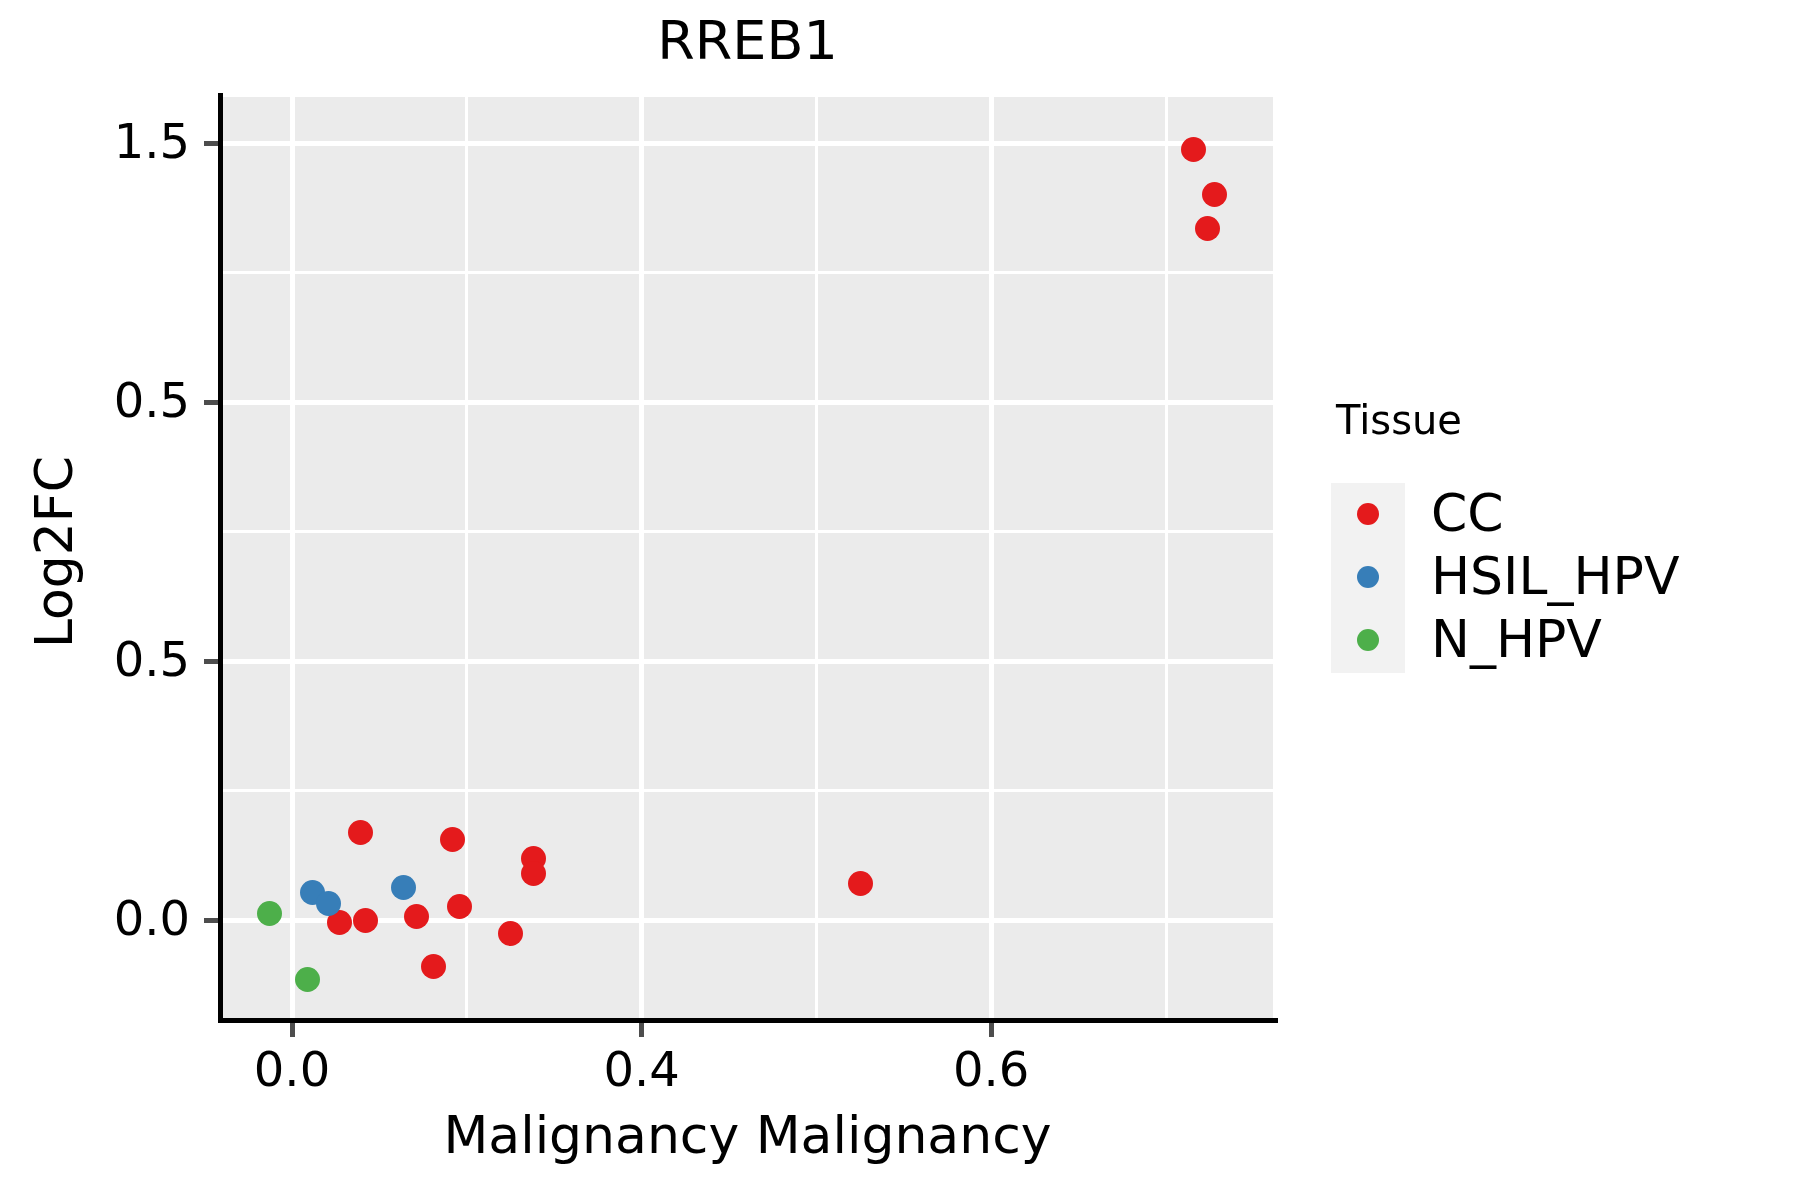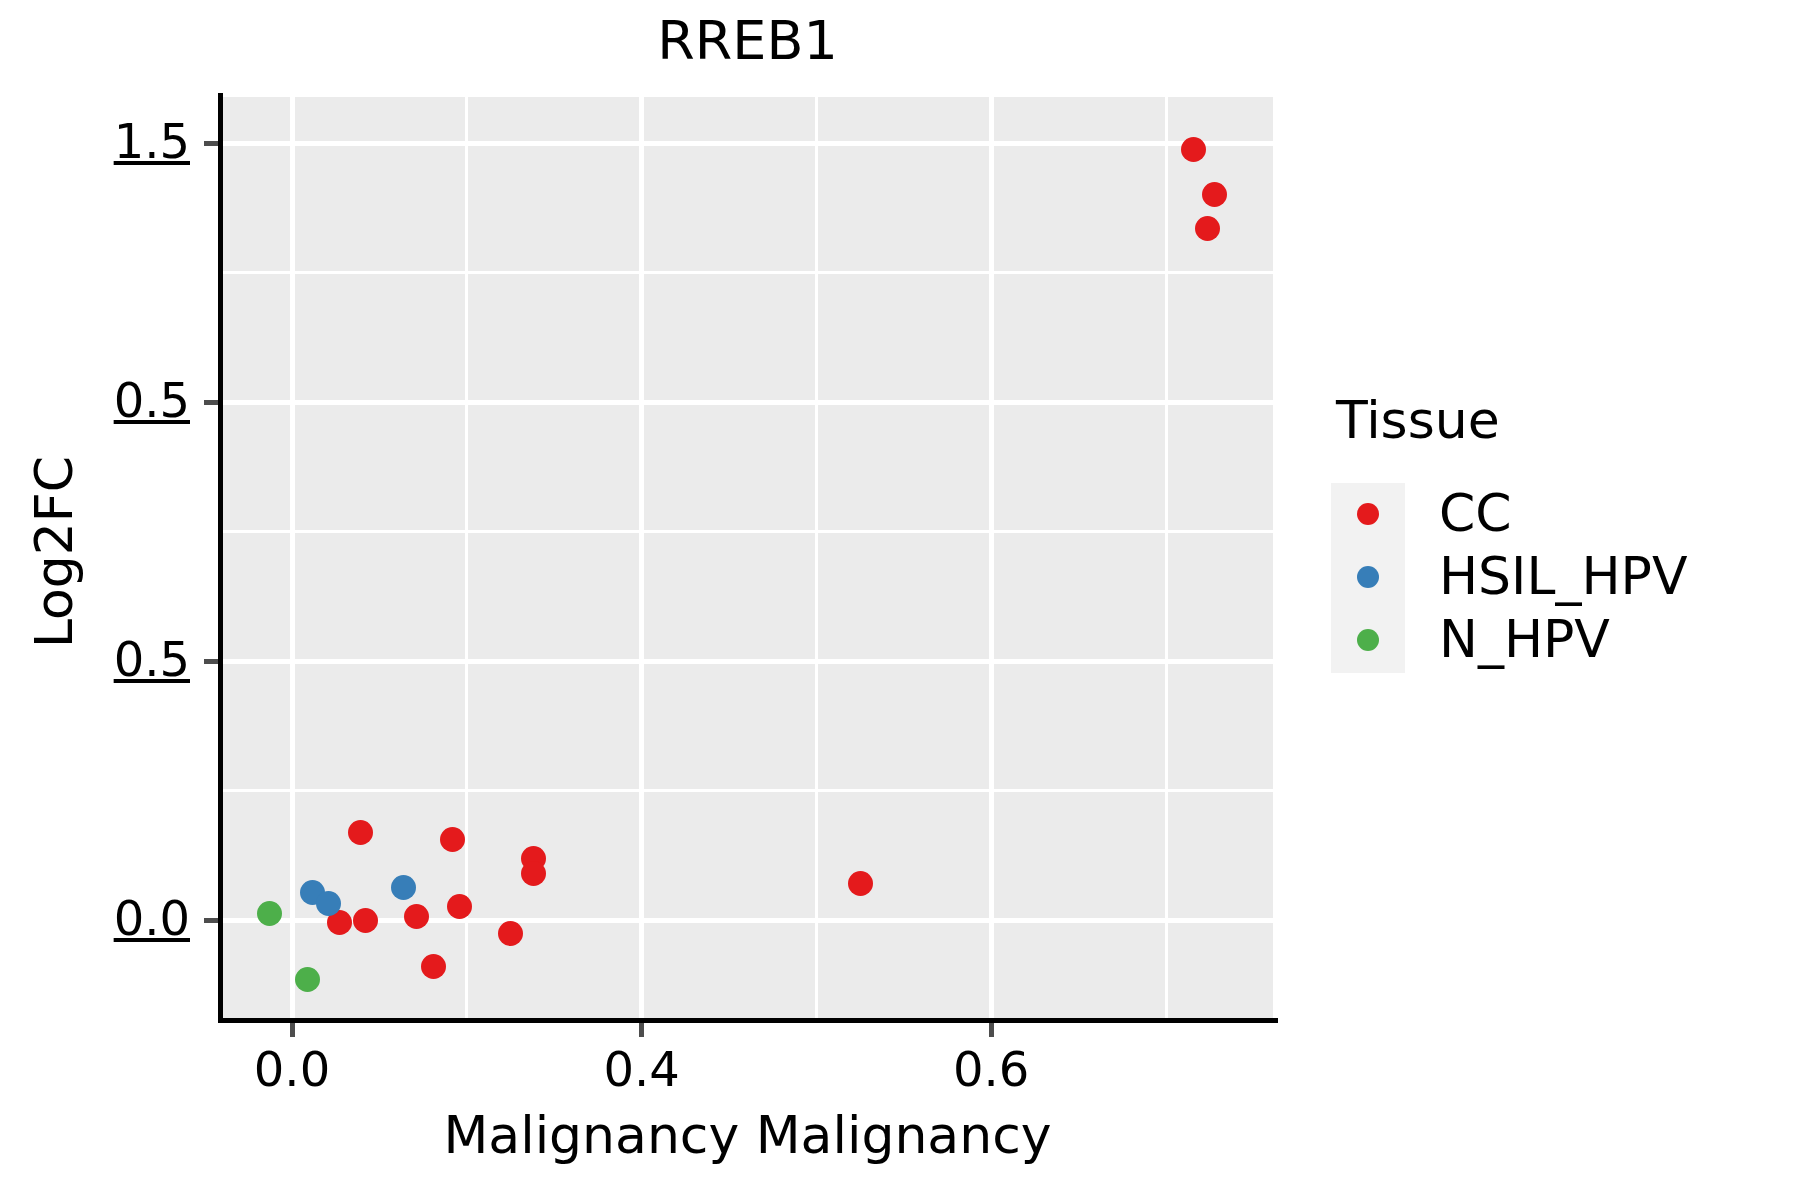--- a/index.html
+++ b/index.html
@@ -55,21 +55,20 @@
   }
   .tick-y{position:absolute;width:14px;height:5px;background:#4D4D4D;left:204px;}
   .tick-x{position:absolute;width:5px;height:14px;background:#4D4D4D;top:1023px;}
 
   .ticklab-y{
     position:absolute;right:1610px;
     text-align:right;
     font-size:48px;color:#000000;
     white-space:nowrap;
     line-height:48px;
-    text-decoration:underline;
   }
   .ticklab-x{
     position:absolute;
     text-align:center;
     font-size:48px;color:#000000;
     white-space:nowrap;
     line-height:48px;
     width:200px;margin-left:-100px;
   }
 
@@ -83,38 +82,38 @@
     width:921px;
     text-align:center;font-size:52px;color:#000000;white-space:nowrap;
     transform:rotate(-90deg);
     transform-origin:center center;
   }
 
   
   #legend{position:absolute;left:1331px;top:390px;}
   #legend-title{
     position:absolute;left:5px;top:0px;
-    font-size:52px;color:#000000;white-space:nowrap;line-height:60px;
+    font-size:40px;color:#000000;white-space:nowrap;line-height:60px;
   }
   #legend-keys{
     position:absolute;left:0px;top:93px;
     width:74px;height:190px;
     background:#F2F2F2;
   }
   .legend-row{position:absolute;left:0;height:63px;width:500px;}
   .legend-swatch{
     position:absolute;left:0;top:0;width:74px;height:63px;
   }
   .legend-dot{
     position:absolute;left:37px;top:31px;
     width:22px;height:22px;border-radius:50%;
     margin-left:-11px;margin-top:-11px;
   }
   .legend-label{
-    position:absolute;left:108px;top:-2px;
+    position:absolute;left:100px;top:-2px;
     font-size:52px;color:#000000;white-space:nowrap;line-height:64px;
   }
 </style>
 </head>
 <body>
 
 <div id="root">
 
   <div id="plot-title">RREB1</div>
 

